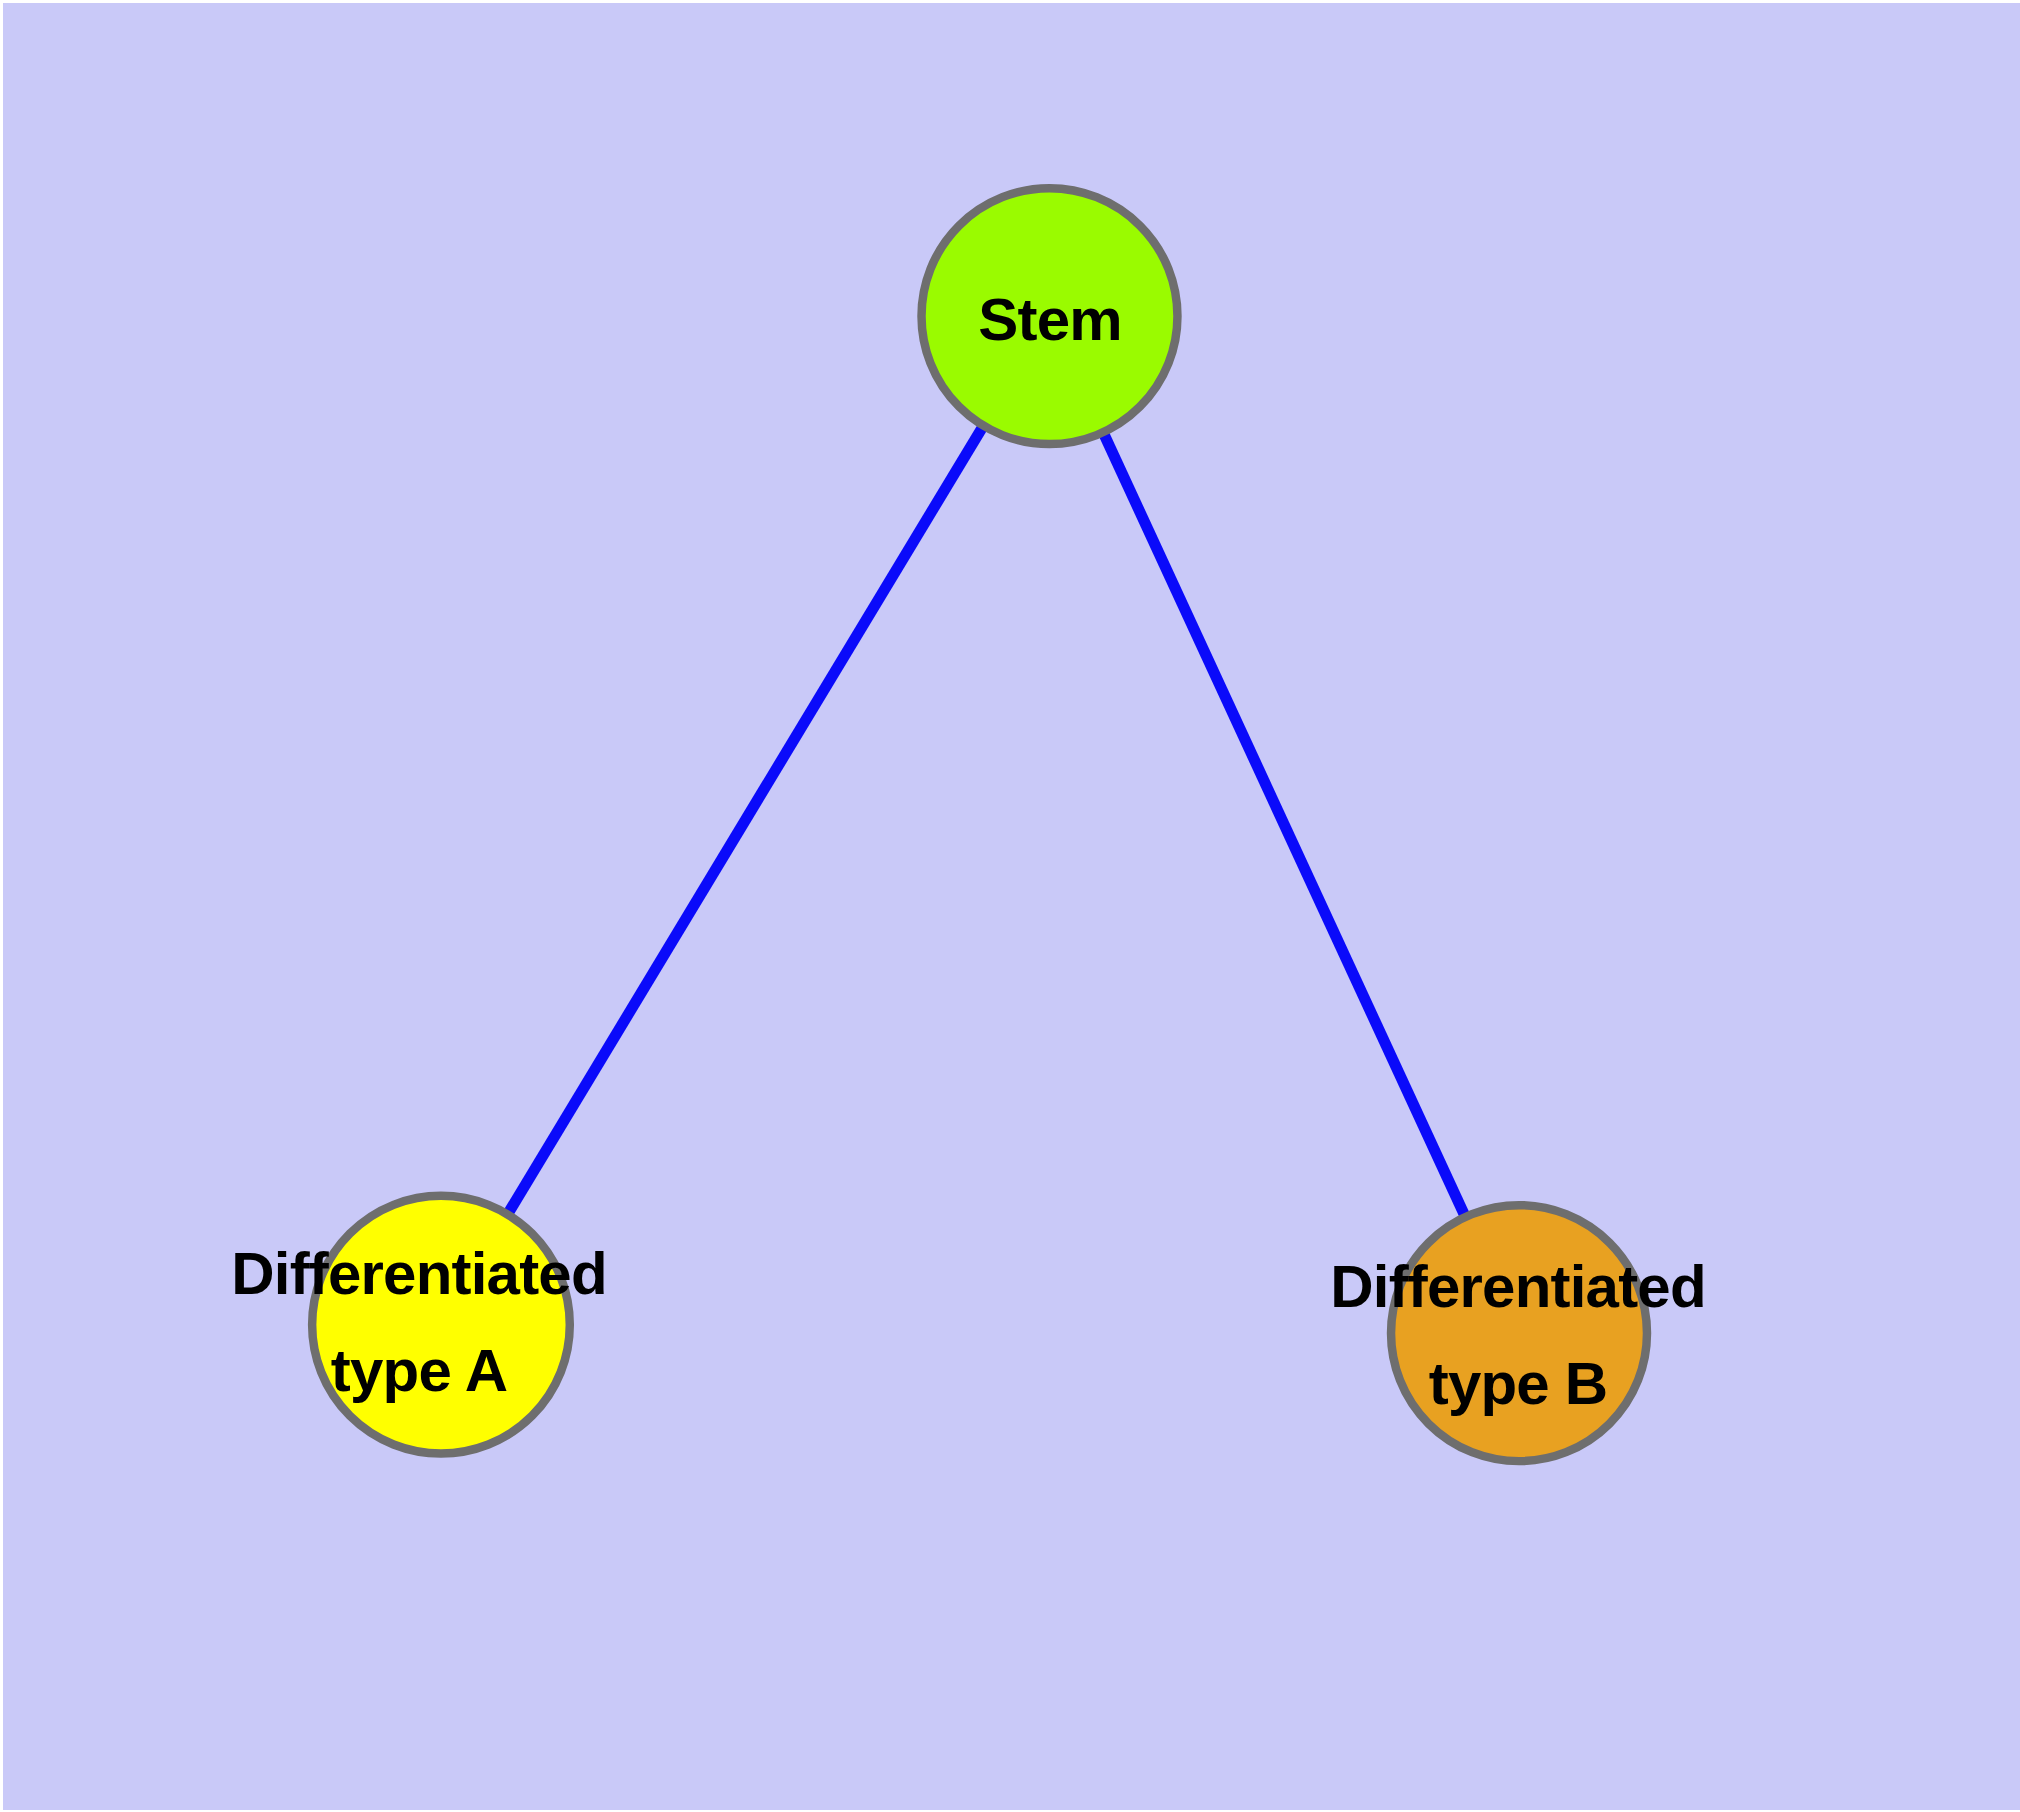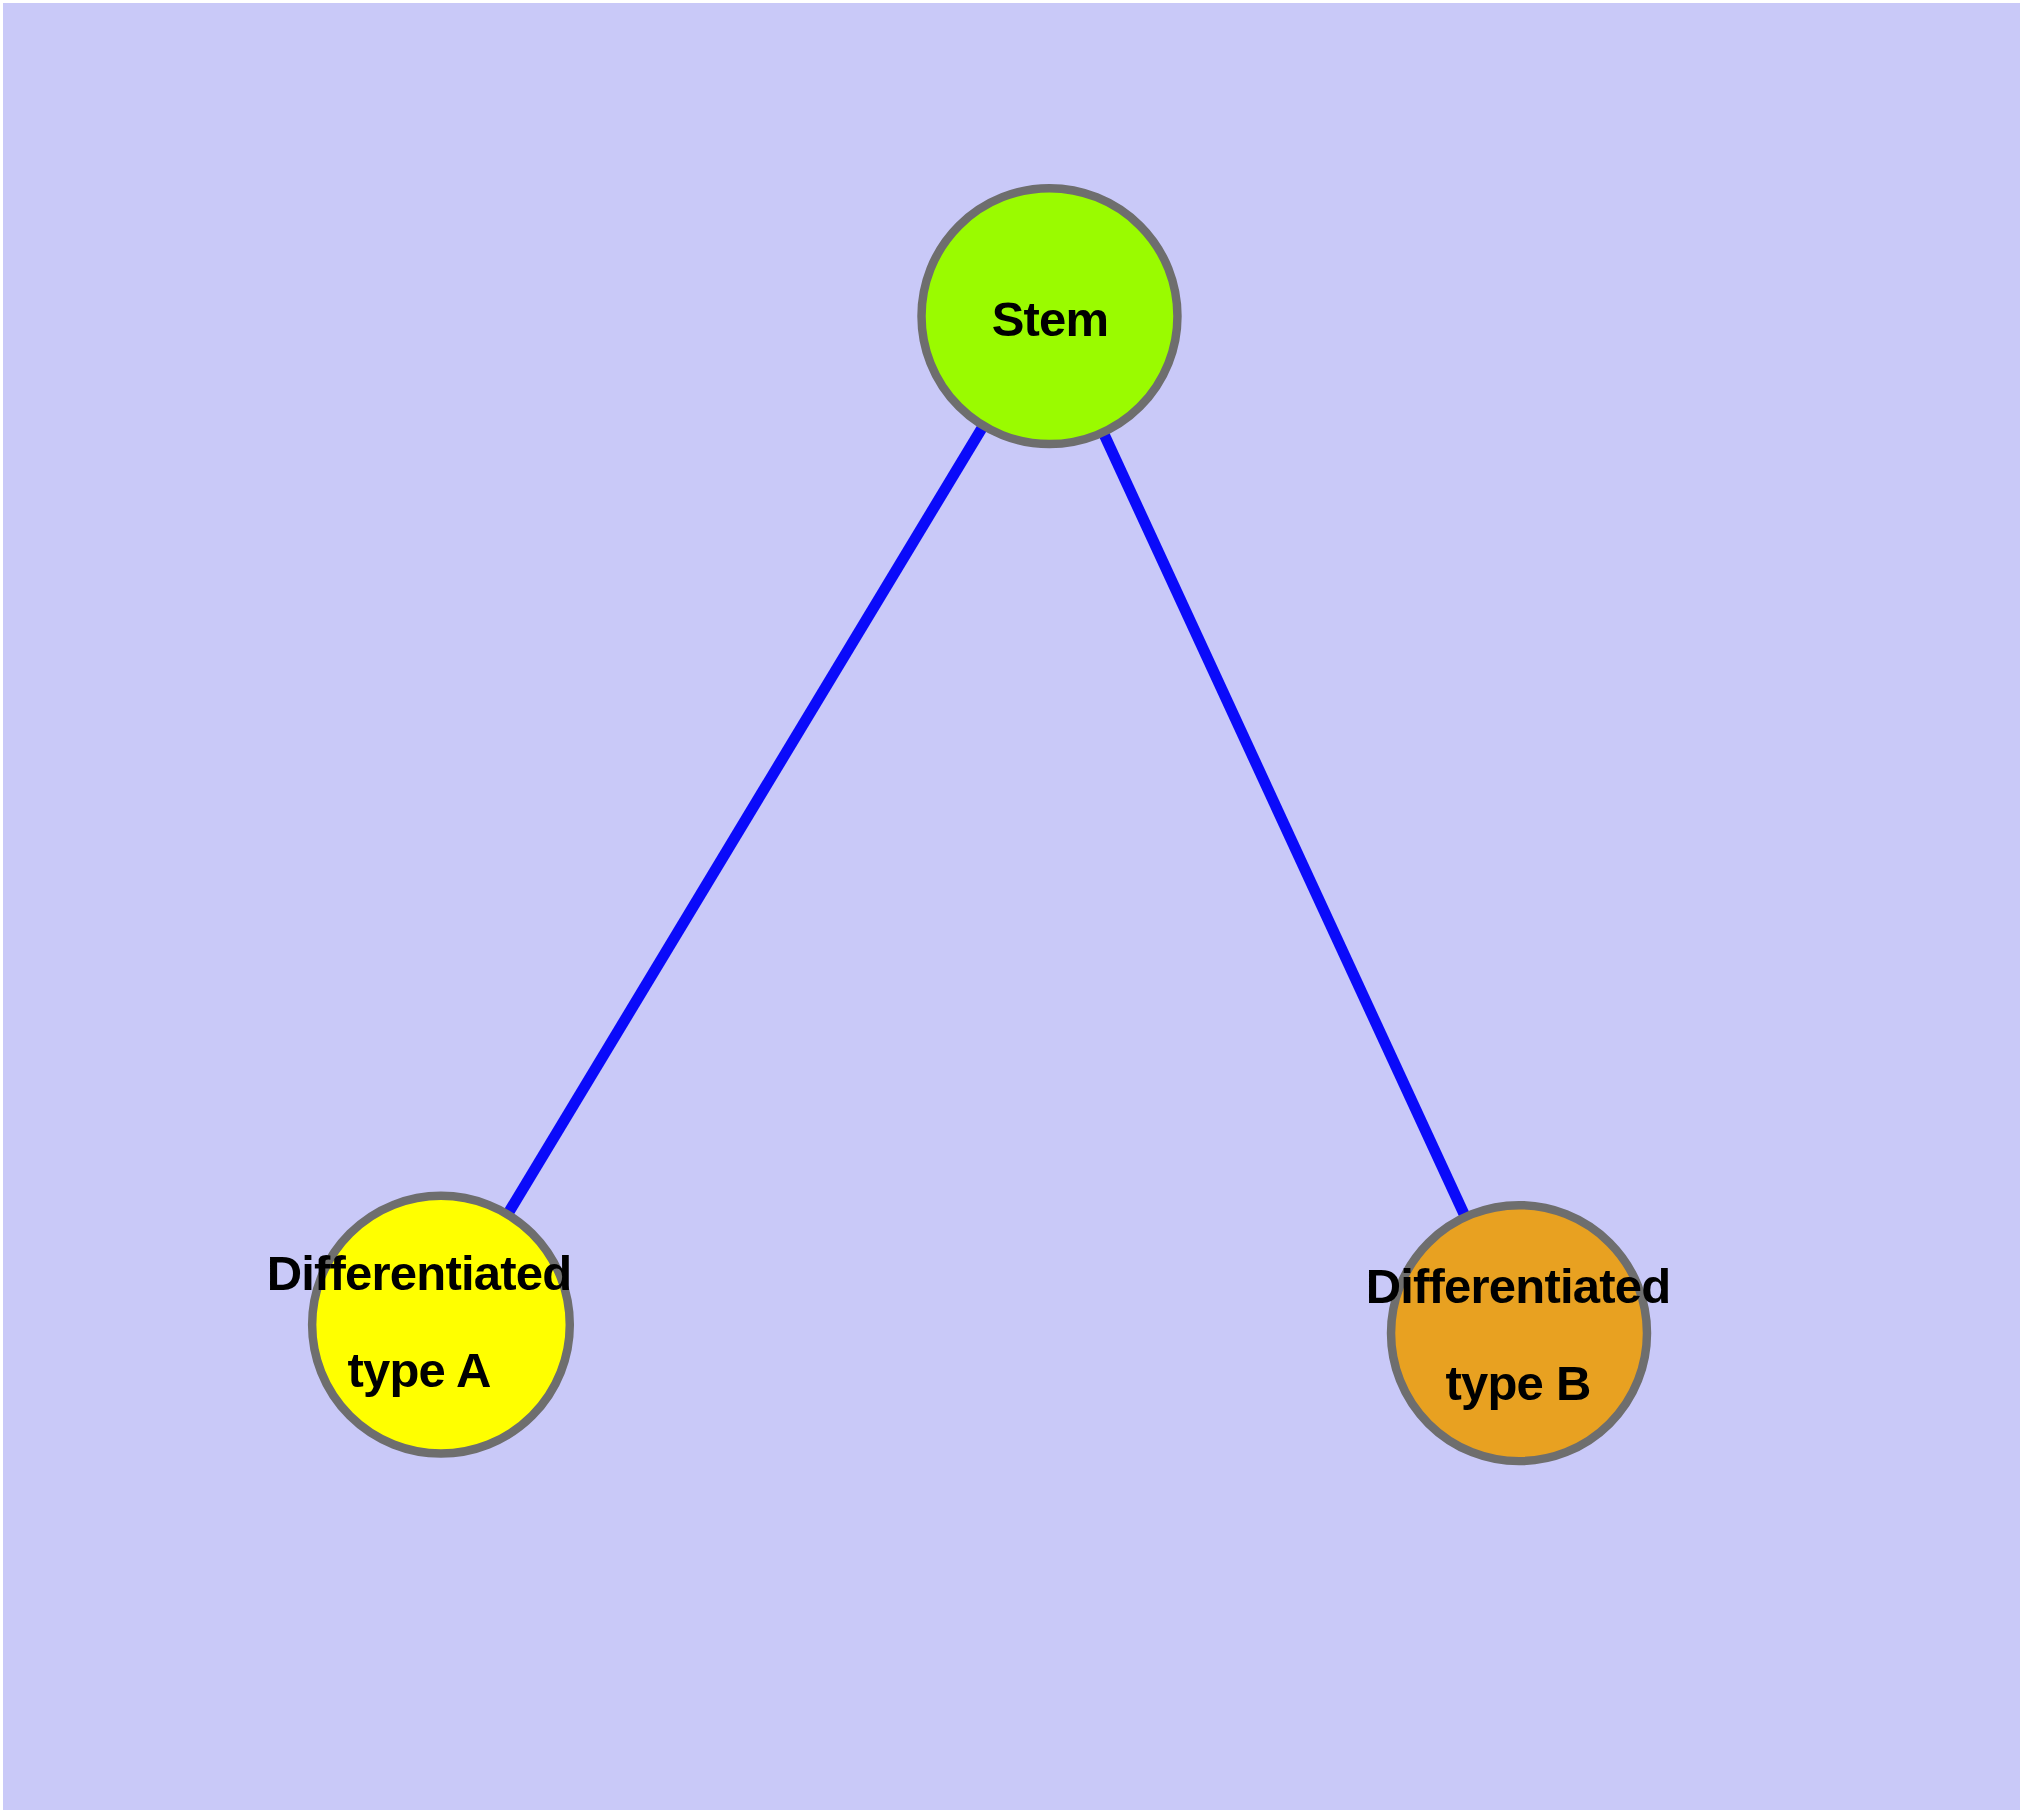--- a/index.html
+++ b/index.html
@@ -36,21 +36,21 @@
     stroke-linecap: butt;
     fill: none;
   }
   .node-circle {
     stroke-width: 10;
   }
   .node-label {
     position: absolute;
     transform: translate(-50%, -50%);
     font-weight: 700;
-    font-size: 49px;
+    font-size: 60px;
     line-height: 97px;
     letter-spacing: -0.8px;
     text-align: center;
     white-space: pre-line;
     color: #000000;
     z-index: 2;
   }
   .label-stem { left: 1050px; top: 319px; }
   .label-type-a { left: 419px;  top: 1322px; }
   .label-type-b { left: 1518px; top: 1335px; }

